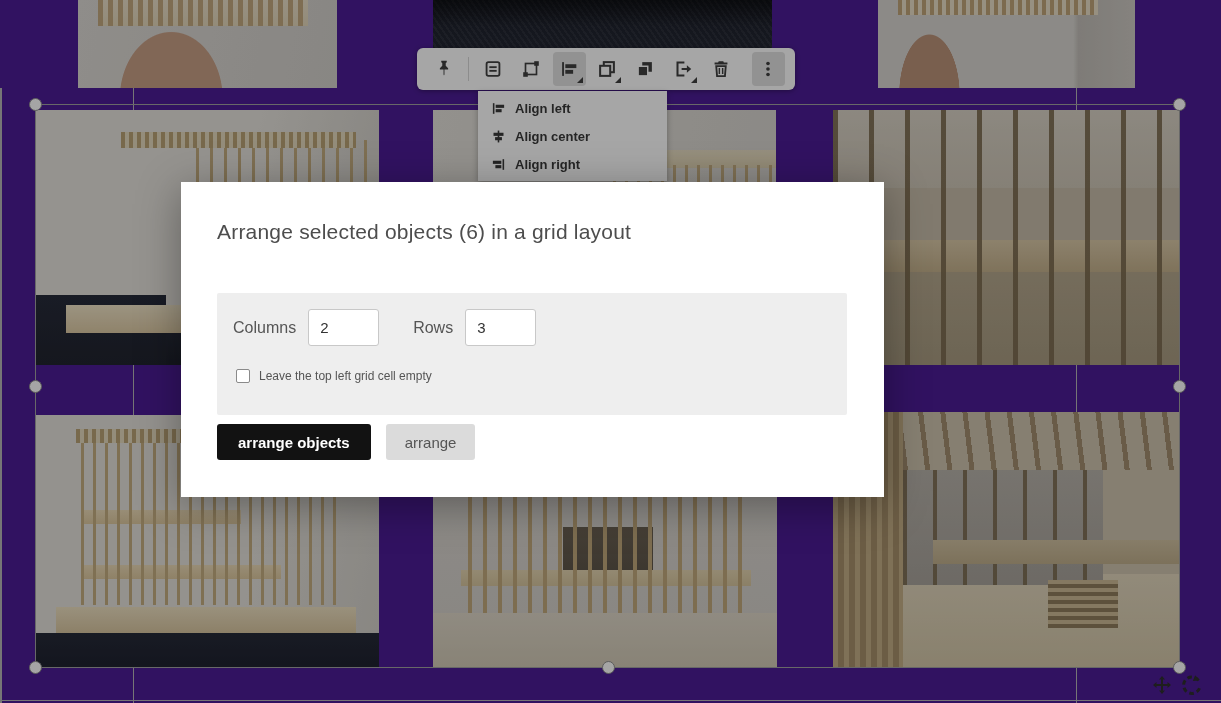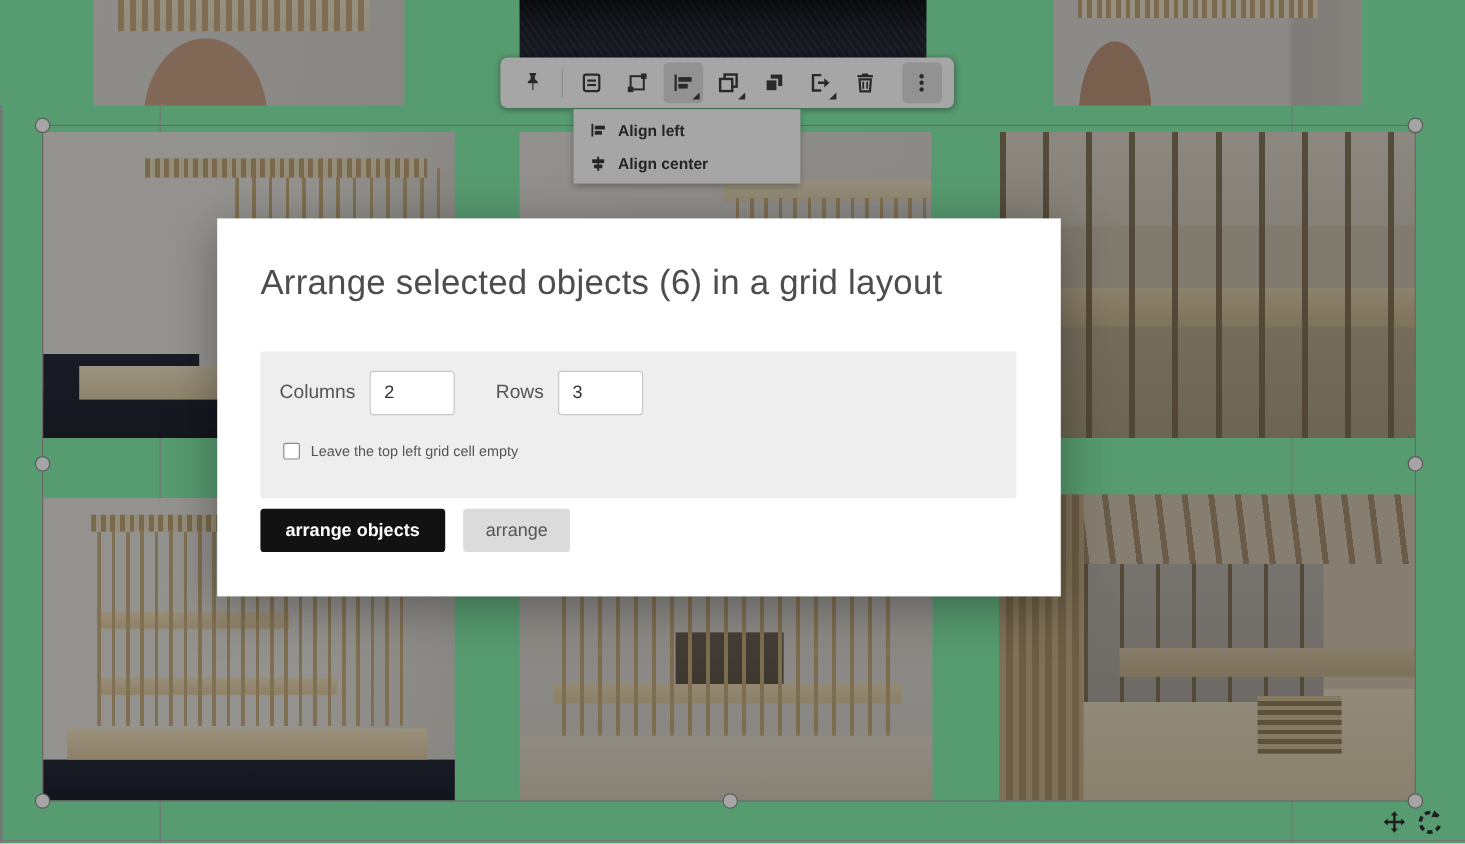--- a/index.html
+++ b/index.html
@@ -1,18 +1,18 @@
 <!DOCTYPE html>
 <html><head>
 <meta charset="utf-8">
 <style>
   * { margin:0; padding:0; box-sizing:border-box; }
   html,body { width:1221px; height:703px; overflow:hidden; }
   body { font-family:"Liberation Sans","DejaVu Sans",sans-serif; background:#fff; }
-  .stage { position:relative; width:1221px; height:703px; background:#86efac; overflow:hidden; }
+  .stage { position:relative; width:1221px; height:703px; background:#4c1d95; overflow:hidden; }
 
   
   .frame-line { position:absolute; background:#b5b5b5; }
   .fl-left  { left:0; top:88px; width:2px; height:615px; }
   .fl-v1    { left:133px; top:0; width:1px; height:703px; }
   .fl-v2    { left:1076px; top:0; width:1px; height:703px; }
   .fl-bot   { left:0; top:700px; width:1221px; height:1px; }
 
   
   .photo { position:absolute; overflow:hidden; }
@@ -114,21 +114,21 @@
   .menu-item { height:28px; display:flex; align-items:center; gap:9px; padding:0 13px; cursor:pointer; }
   .menu-item span.mi-label { font-size:13px; font-weight:bold; color:#3a3a3a; }
   .menu-item svg { flex:0 0 auto; }
 
   
   .overlay { position:absolute; inset:0; background:rgba(0,0,0,0.35); }
 
   
   .modal { position:absolute; left:181px; top:182px; width:703px; height:315px;
     background:#ffffff; box-shadow:0 8px 40px rgba(0,0,0,.35); }
-  .modal-title { position:absolute; left:36px; top:38px; font-size:29px; font-weight:300;
+  .modal-title { position:absolute; left:36px; top:38px; font-size:21px; font-weight:300;
     color:#4d4d4d; letter-spacing:.2px; white-space:nowrap; }
   .modal-panel { position:absolute; left:36px; top:111px; width:630px; height:122px;
     background:#eeeeee; border-radius:2px; }
   .panel-row1 { position:absolute; left:16px; top:16px; display:flex; align-items:center; }
   .field-label { font-size:16px; color:#555555; }
   .num-input { width:71px; height:37px; margin-left:12px; border:1px solid #c8c8c8;
     border-radius:3px; background:#fff; font-family:inherit; font-size:15px; color:#333;
     padding-left:11px; outline:none; }
   .rows-label { margin-left:34px; }
   .panel-row2 { position:absolute; left:19px; top:76px; display:flex; align-items:center; }
@@ -258,20 +258,28 @@
       <span class="mi-label">Align left</span>
     </div>
     <div class="menu-item">
       <svg width="15" height="15" viewBox="0 0 24 24">
         <rect x="10.75" y="2.5" width="2.5" height="19" fill="#3a3a3a"></rect>
         <rect x="4" y="6" width="16" height="5" fill="#3a3a3a"></rect>
         <rect x="6.5" y="13" width="11" height="5" fill="#3a3a3a"></rect>
       </svg>
       <span class="mi-label">Align center</span>
     </div>
+    <div class="menu-item">
+      <svg width="15" height="15" viewBox="0 0 24 24">
+        <rect x="18.5" y="3.5" width="2.5" height="17" fill="#3a3a3a"></rect>
+        <rect x="3" y="6" width="13.5" height="5" fill="#3a3a3a"></rect>
+        <rect x="7" y="13" width="9.5" height="5" fill="#3a3a3a"></rect>
+      </svg>
+      <span class="mi-label">Align right</span>
+    </div>
   </div>
 
   <div class="overlay"></div>
 
   <div class="modal">
     <div class="modal-title">Arrange selected objects (6) in a grid layout</div>
 
     <div class="modal-panel">
       <div class="panel-row1">
         <span class="field-label">Columns</span>

